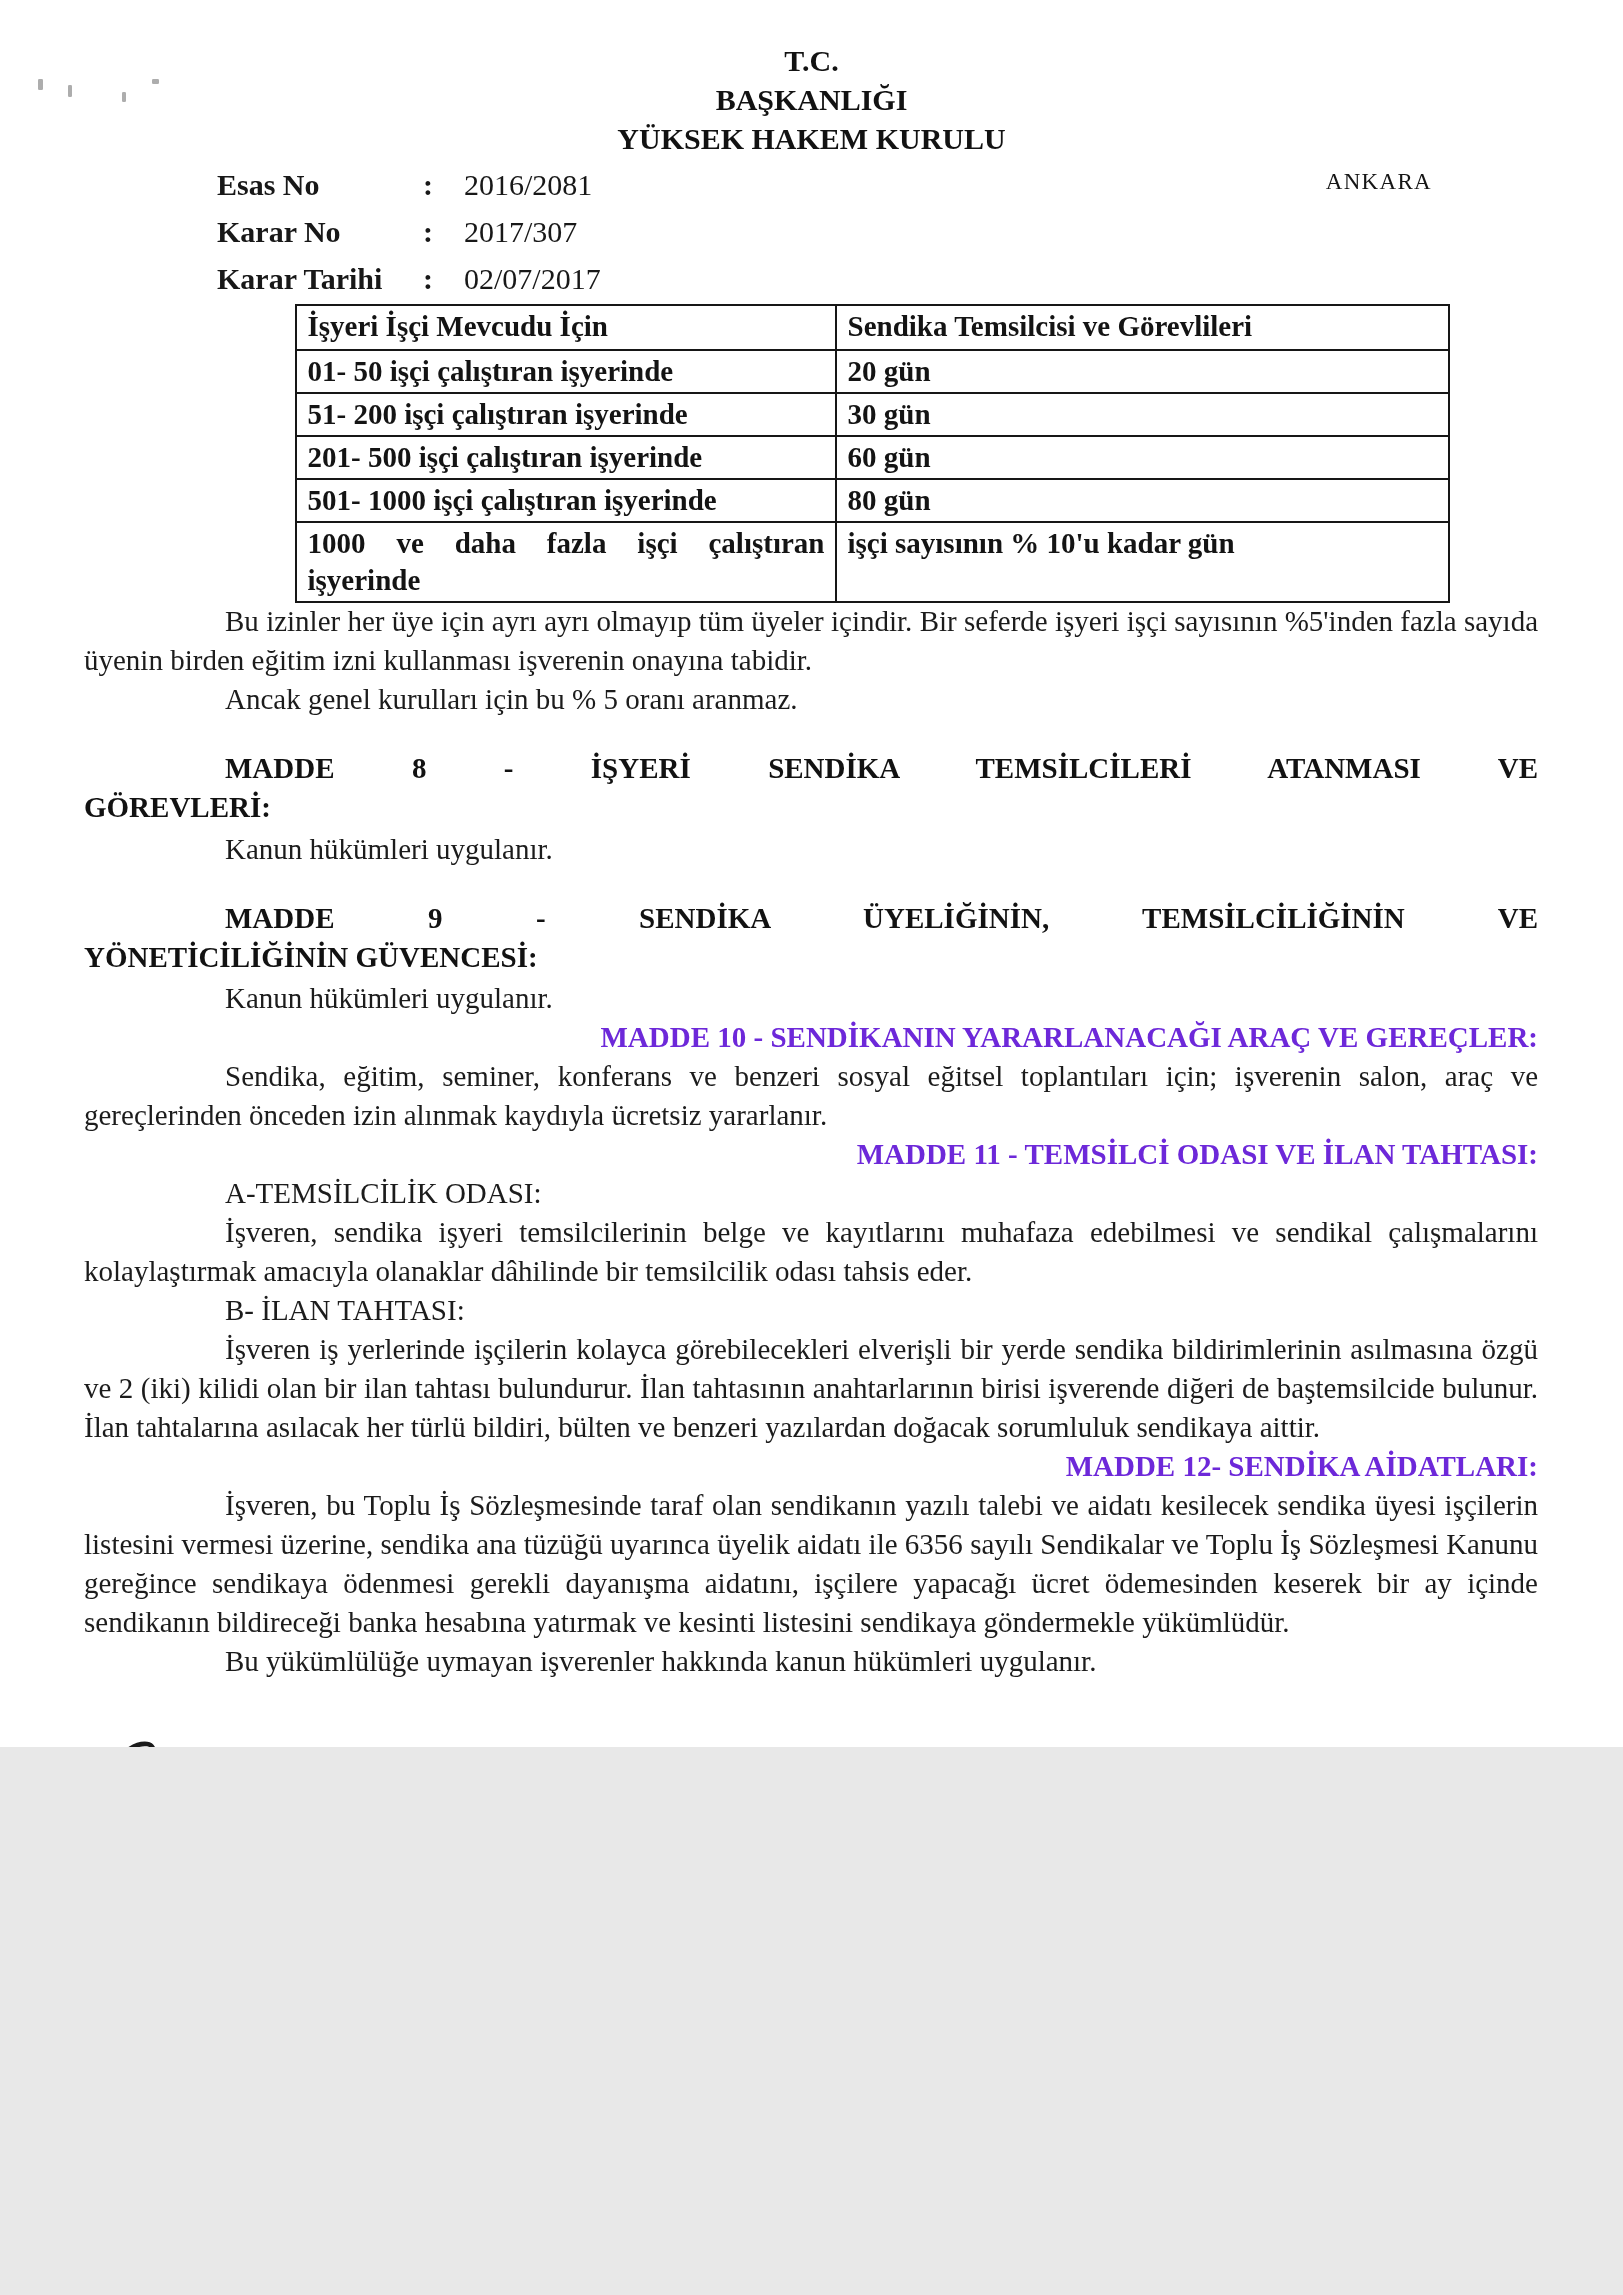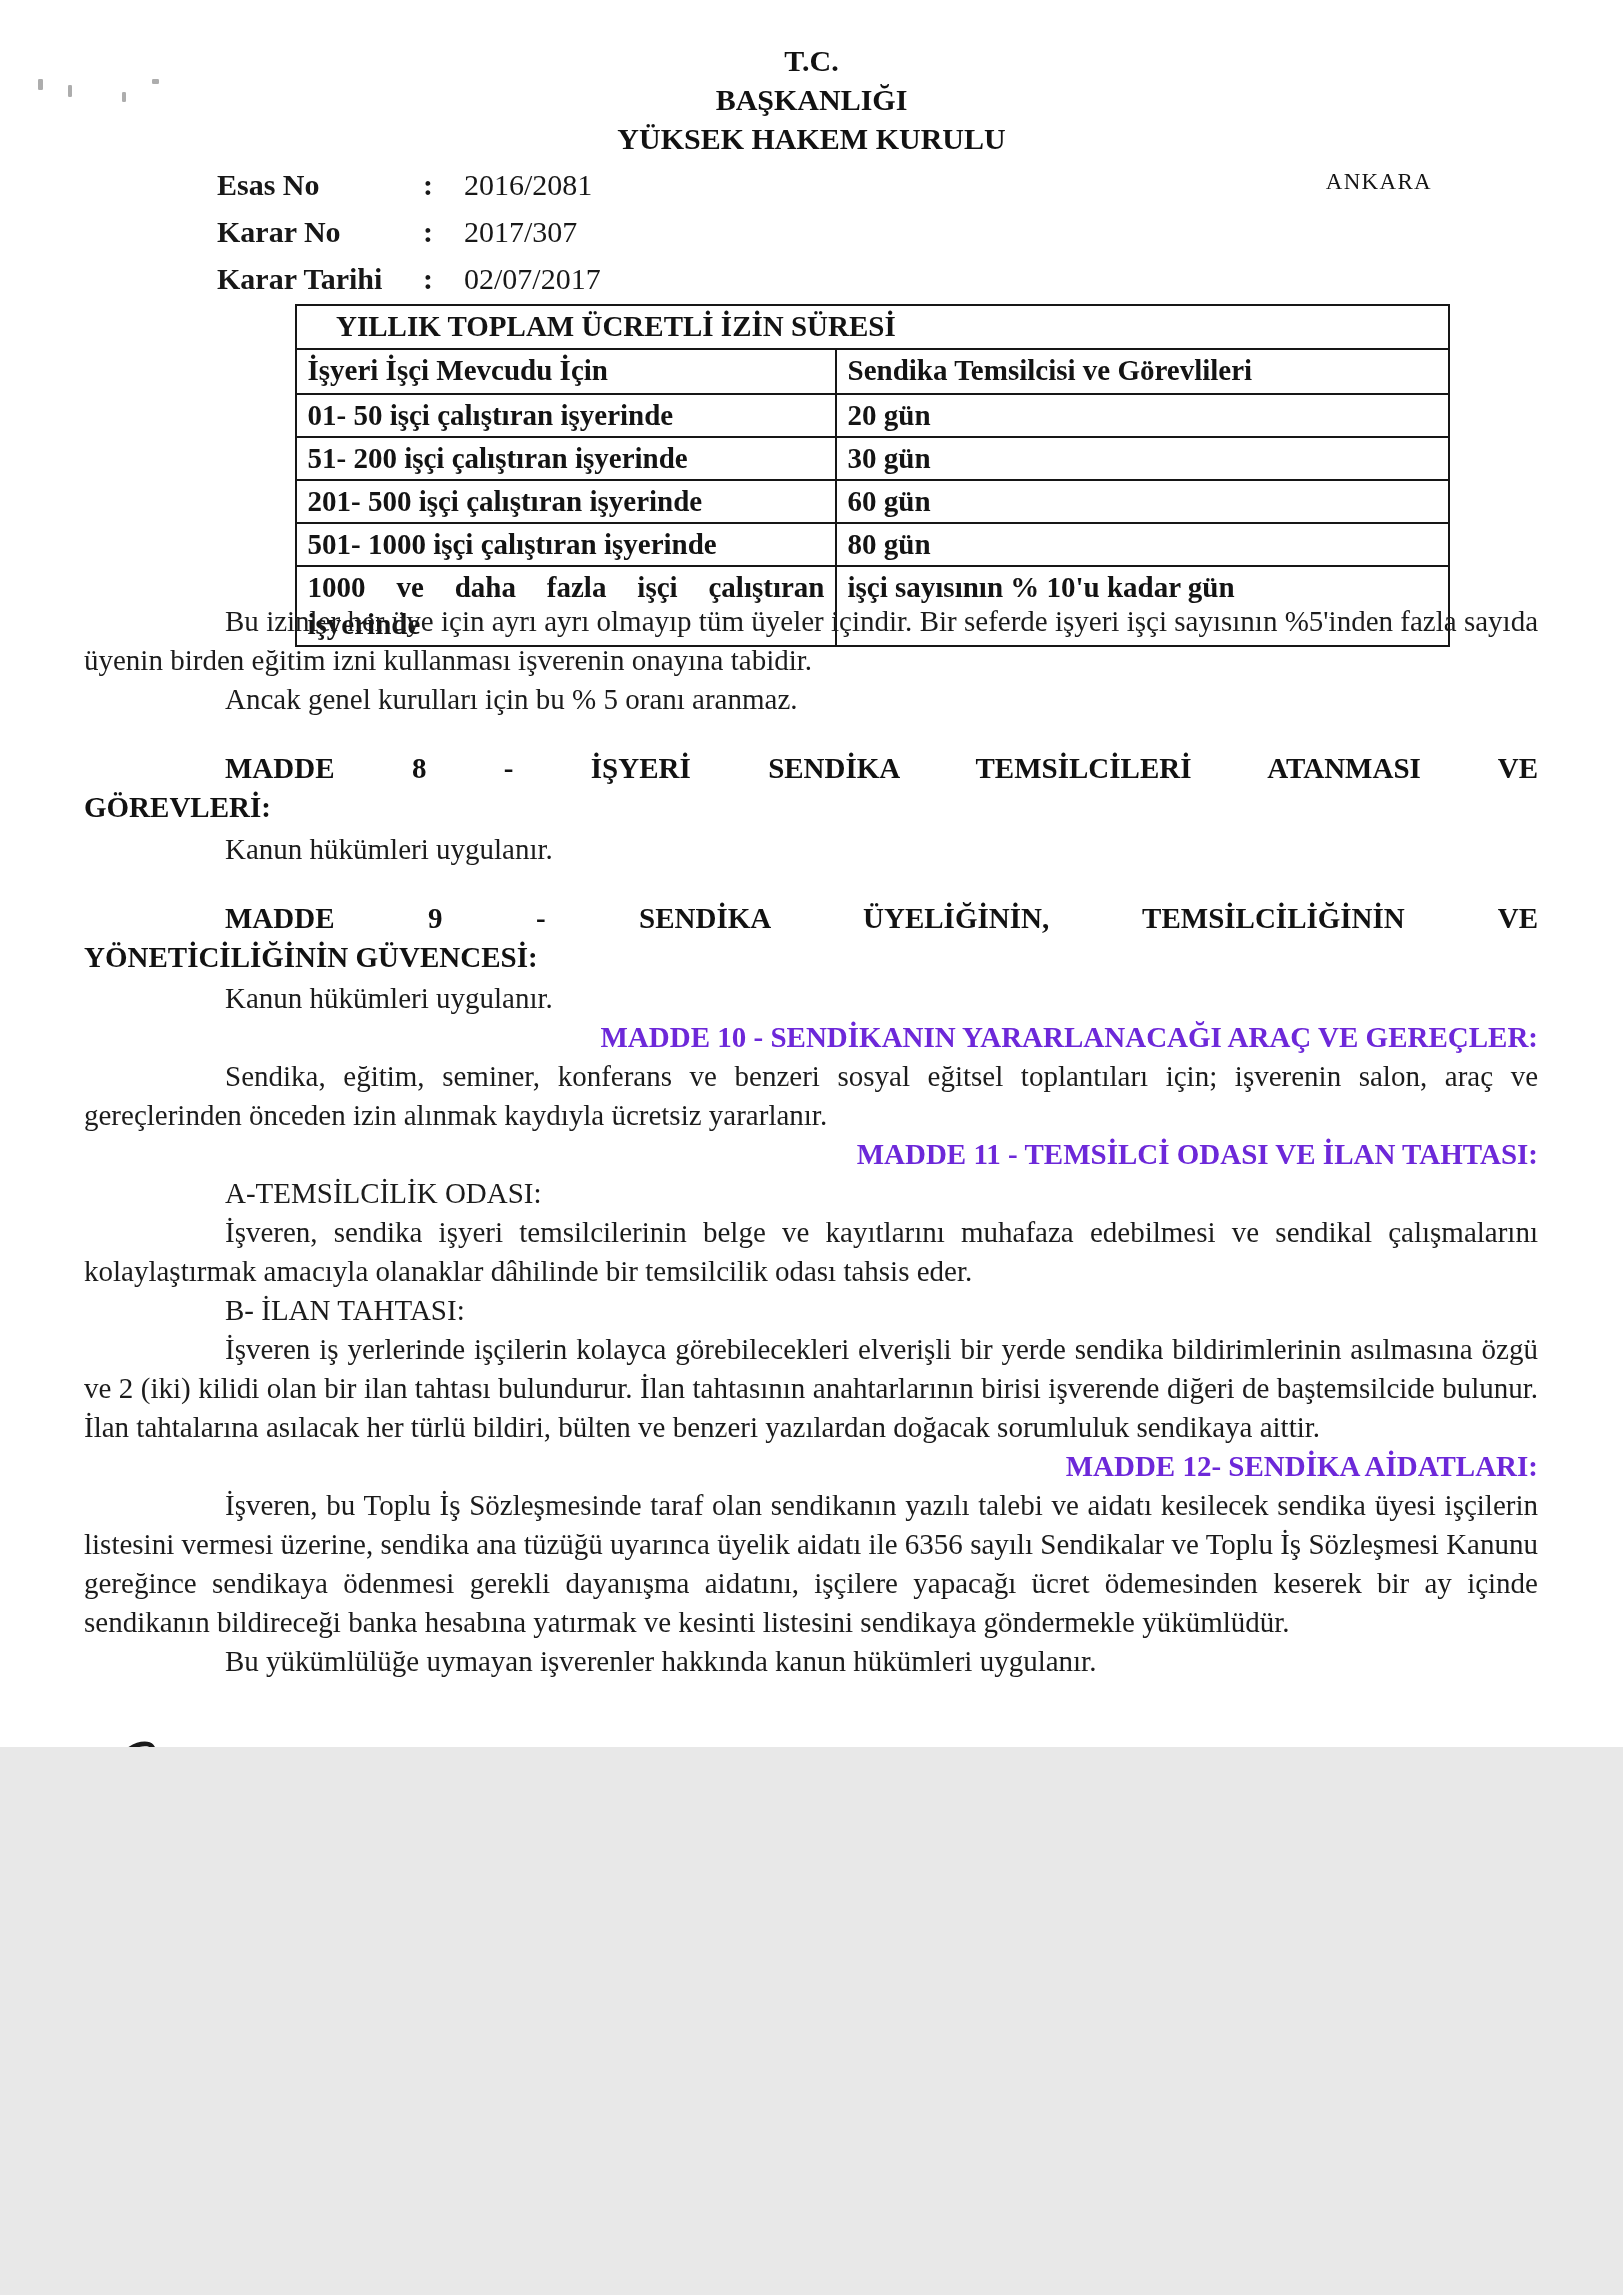--- a/index.html
+++ b/index.html
@@ -93,23 +93,20 @@
       <span class="meta-colon">:</span>
       <span class="meta-value">02/07/2017</span>
     </div>
   </div>
 
   <div class="city">ANKARA</div>
 
   <table class="leave">
     <tbody>
       <tr>
-        <th class="title-cell" colspan="2">YILLIK TOPLAM ÜCRETLİ İZİN SÜRESİ</th>
-      </tr>
-      <tr>
         <th class="head-cell c1">İşyeri İşçi Mevcudu İçin</th>
         <th class="head-cell">Sendika Temsilcisi ve Görevlileri</th>
       </tr>
       <tr class="data">
         <td class="c1">01- 50 işçi çalıştıran işyerinde</td>
         <td>20 gün</td>
       </tr>
       <tr class="data">
         <td class="c1">51- 200 işçi çalıştıran işyerinde</td>
         <td>30 gün</td>

